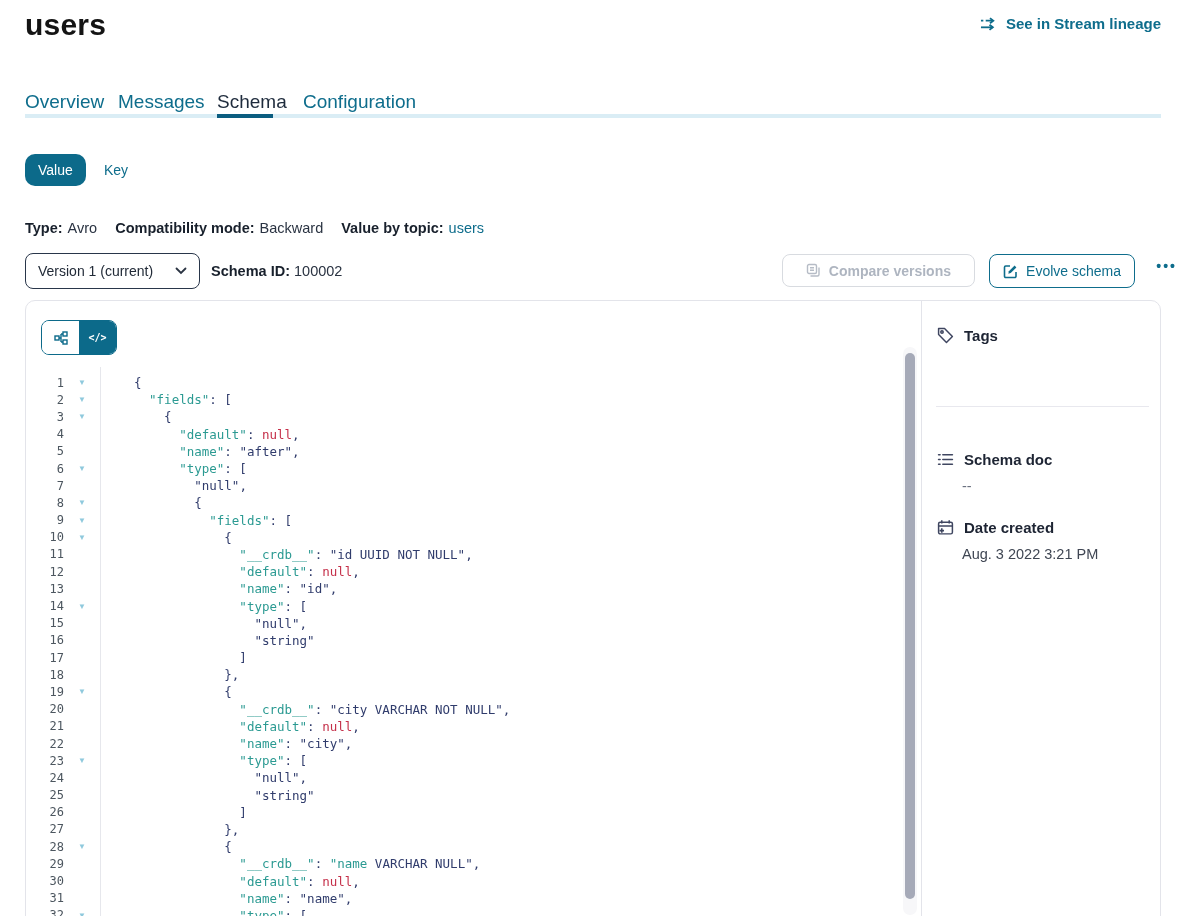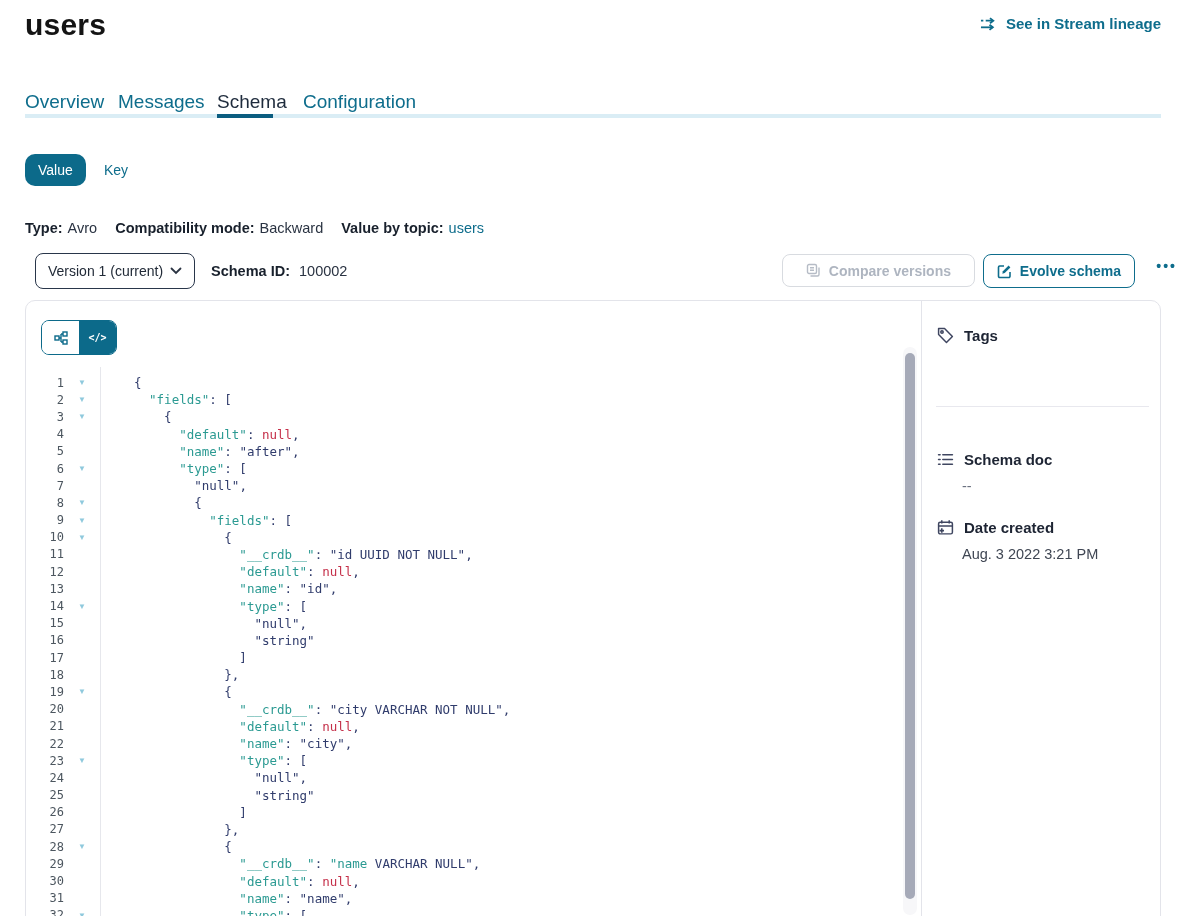--- a/index.html
+++ b/index.html
@@ -26,32 +26,32 @@
     font-size:14px; font-weight:500; padding:8px 12px; cursor:pointer; }
 
   
   .meta-row { position:absolute; left:25px; top:220px; font-size:14.5px; color:#2a3342;
     display:flex; align-items:center; }
   .meta-row b { color:#18202c; font-weight:700; margin-right:5px; }
   .meta-sep { width:18px; }
   .meta-link { color:#0e6d8c; cursor:pointer; }
 
   
-  .version-select { position:absolute; left:35px; top:253px; width:160px; height:36px;
+  .version-select { position:absolute; left:25px; top:253px; width:175px; height:36px;
     border:1px solid #29364a; border-radius:8px; display:flex; align-items:center;
     padding:0 12px; font-size:14px; color:#222b38; cursor:pointer; background:#fff; }
   .version-select .vs-label { flex:1; }
   .schema-id { position:absolute; left:211px; top:263px; font-size:14.5px; color:#2a3342; }
-  .schema-id b { color:#18202c; margin-right:5px; }
+  .schema-id b { color:#18202c; }
   .btn-compare { position:absolute; right:214px; top:254px; height:33px; display:flex;
     align-items:center; gap:8px; padding:0 23px; border:1px solid #d8dbe0; border-radius:8px;
     background:#fff; color:#aeb5c0; font-size:14px; font-weight:600; cursor:default; }
   .btn-evolve { position:absolute; right:54px; top:254px; height:34px; display:flex;
     align-items:center; gap:8px; padding:0 13px; border:1.5px solid #0e6d8c; border-radius:8px;
-    background:#fff; color:#0e6d8c; font-size:14px; font-weight:700; cursor:pointer;text-align:center; }
+    background:#fff; color:#0e6d8c; font-size:14px; font-weight:400; cursor:pointer;text-align:center; }
   .btn-more { position:absolute; right:12px; top:258px; border:none; background:none;
     color:#0e6d8c; font-size:14px; font-weight:700; letter-spacing:2px; cursor:pointer; }
 
   
   .panel { position:absolute; left:25px; top:300px; width:1136px; height:617px;
     border:1px solid #e3e4ea; border-radius:10px 10px 0 0; background:#fff; }
   .code-area { position:absolute; left:0; top:0; width:895px; height:100%; overflow:hidden; }
 
   .view-toggle { position:absolute; left:15px; top:19px; display:flex; border:1px solid #0c6a8a;
     border-radius:8px; overflow:hidden; }

